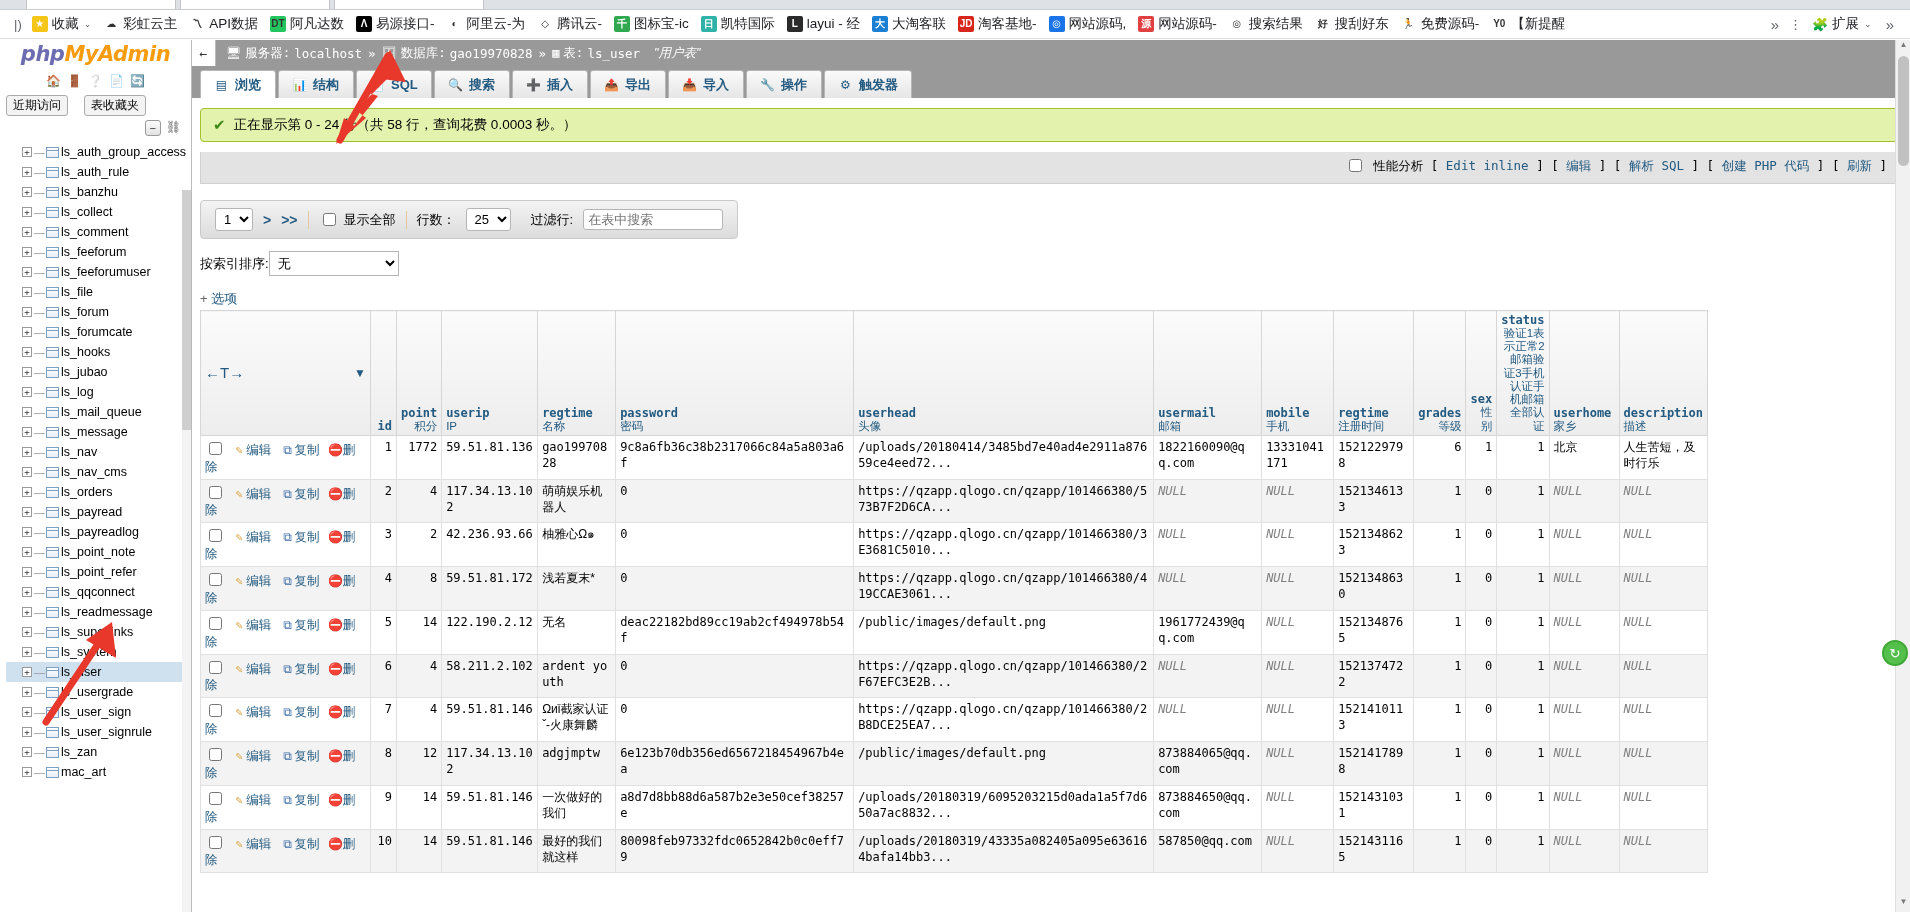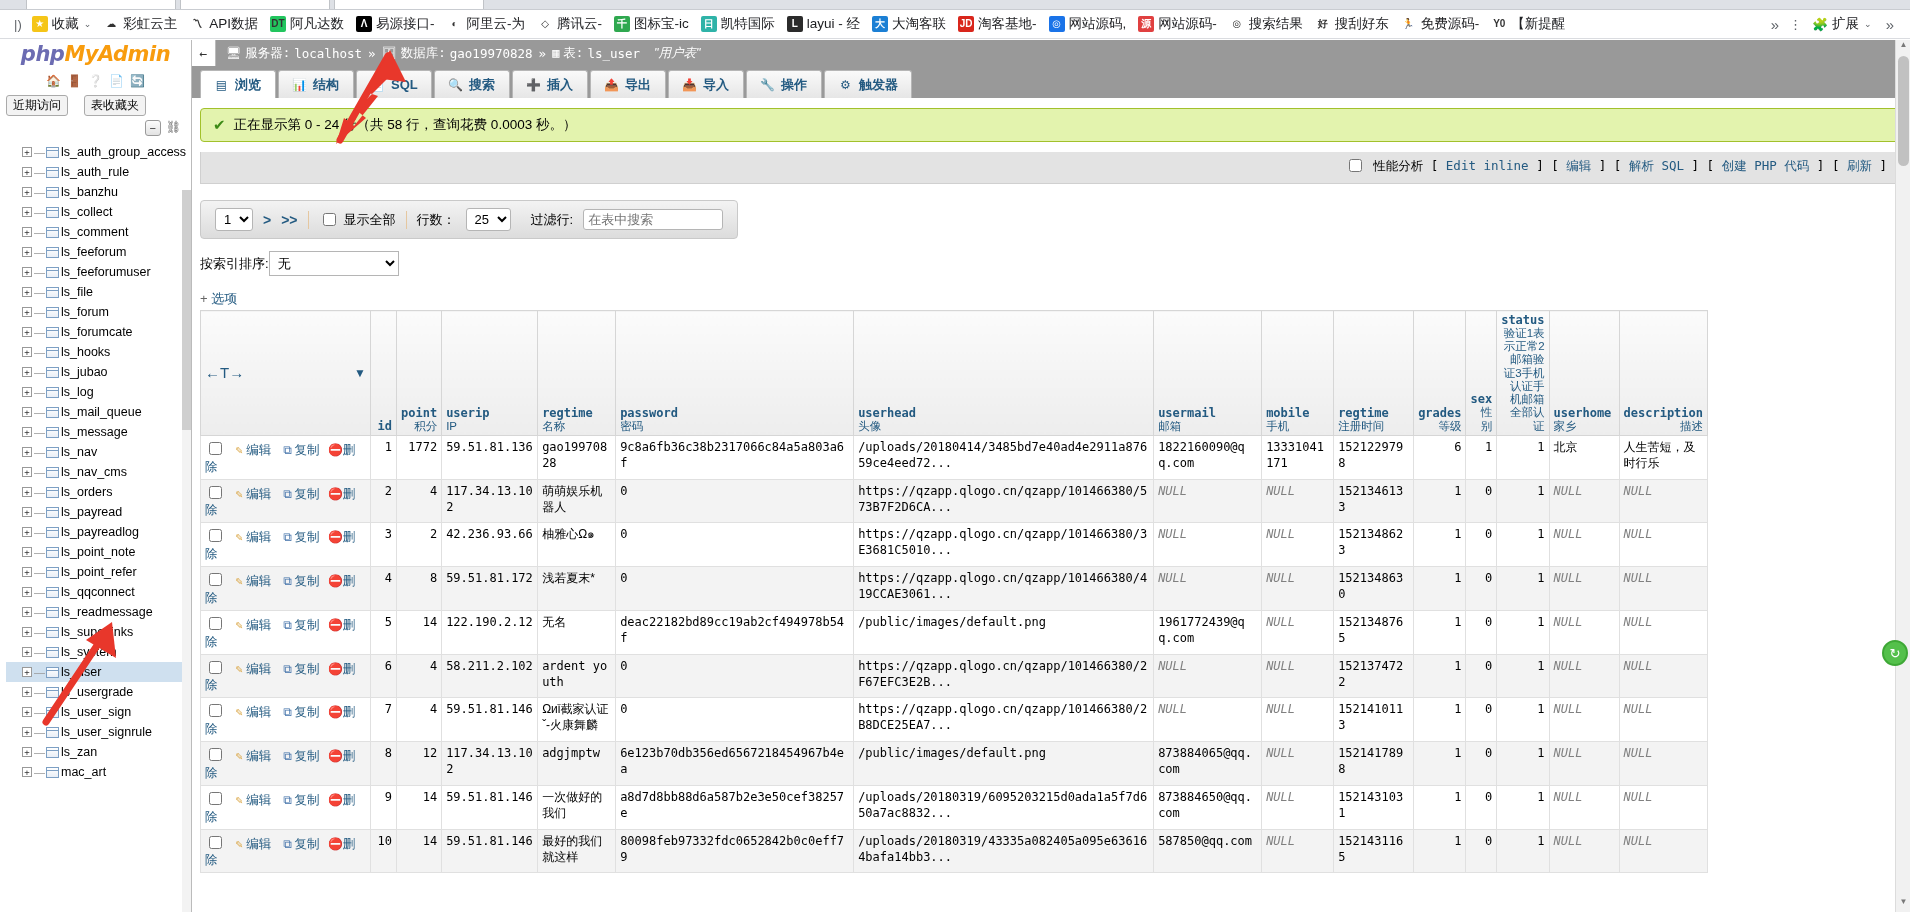--- a/index.html
+++ b/index.html
@@ -680,21 +680,21 @@
                   <th style="width: 78px;"><span>regtime</span><span class="cmt">名称</span></th>
                   <th style="width: 238px;"><span>password</span><span class="cmt">密码</span></th>
                   <th style="width: 300px;"><span>userhead</span><span class="cmt">头像</span></th>
                   <th style="width: 108px;"><span>usermail</span><span class="cmt">邮箱</span></th>
                   <th style="width: 72px;"><span>mobile</span><span class="cmt">手机</span></th>
                   <th style="width: 80px;"><span>regtime</span><span class="cmt">注册时间</span></th>
                   <th class="num" style="width: 40px;"><span>grades</span><span class="cmt">等级</span></th>
                   <th class="num" style="width: 26px;"><span>sex</span><span class="cmt">性别</span></th>
                   <th class="num" style="width: 50px;"><span>status</span><span class="cmt">验证1表示正常2邮箱验证3手机认证手机邮箱全部认证</span></th>
                   <th style="width: 70px;"><span>userhome</span><span class="cmt">家乡</span></th>
-                  <th style="width: 74px; text-align: right;"><span>description</span><span class="cmt">描述</span></th>
+                  <th style="width: 74px;"><span>description</span><span class="cmt">描述</span></th>
                 </tr>
               </thead>
             <tbody id="res-body">
                 <tr class="odd">
                   <td class="acts"><input type="checkbox" style="vertical-align: -1px;"> <span class="mini-ico ico-pencil">✎</span><a href="#">编辑</a> <span class="mini-ico ico-copy">⧉</span><a href="#">复制</a> <span class="mini-ico ico-del">⛔</span><a href="#">删除</a></td>
                   <td class="num"><span>1</span></td>
                   <td class="num"><span>1772</span></td>
                   <td><span>59.51.81.136</span></td>
                   <td><span>gao19970828</span></td>
                   <td><span>9c8a6fb36c38b2317066c84a5a803a6f</span></td>

